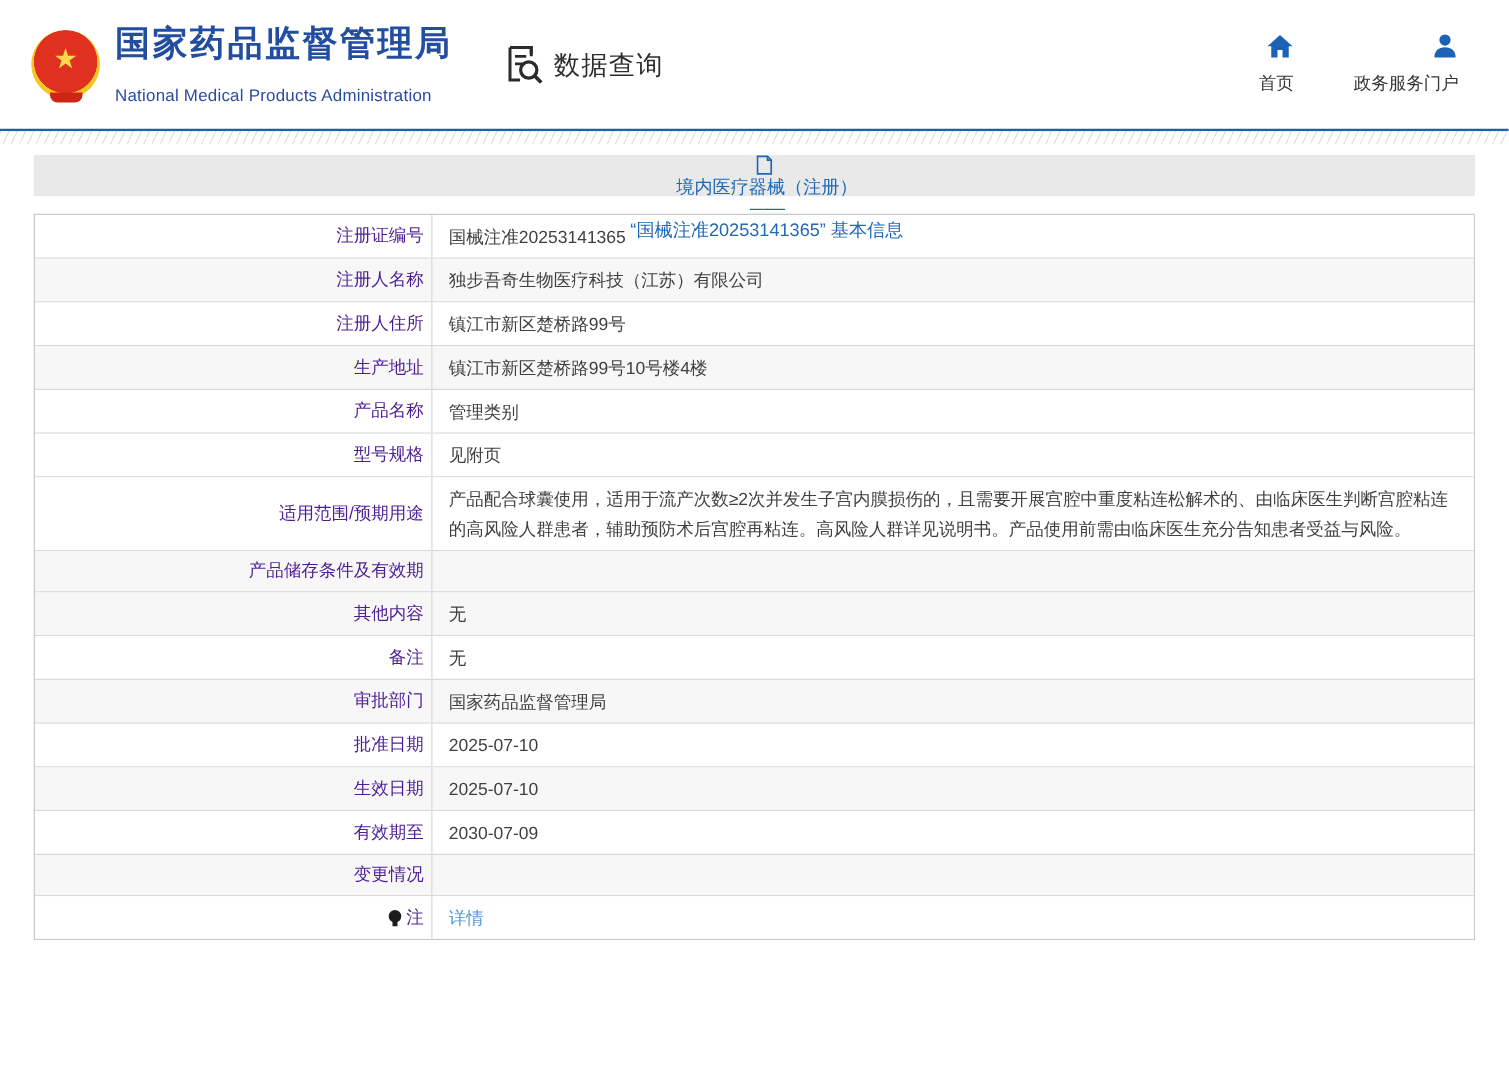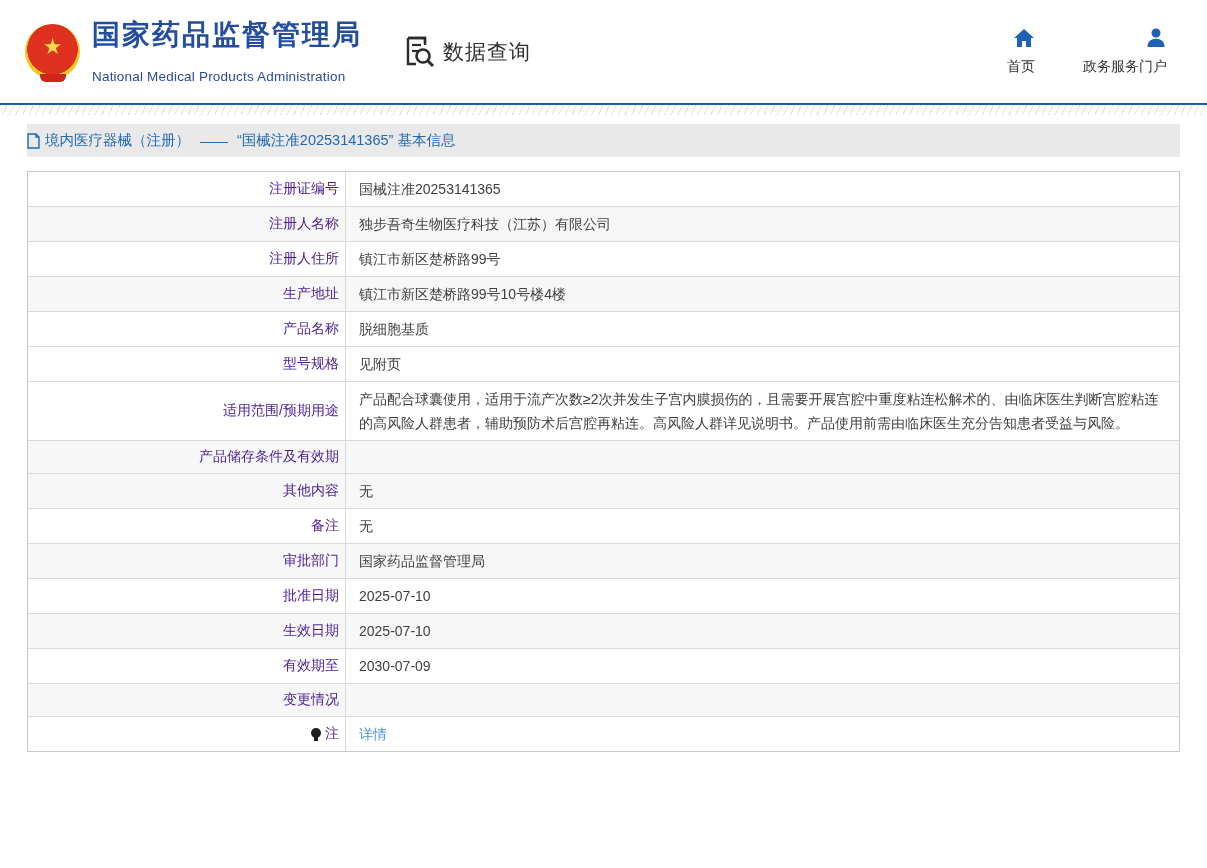--- a/index.html
+++ b/index.html
@@ -91,23 +91,24 @@
     background: repeating-linear-gradient(115deg, #e2e2e2 0 1px, #ffffff 1px 6px);
   }
 
   
   .breadcrumb {
     margin: 9px 27px 0 27px;
     height: 33px;
     background: #e9e9e9;
     display: flex;
     align-items: center;
-    padding-left: 0;
+    padding-left: 20px;
     font-size: 14.5px;
     color: #1f68b3;
+    flex-direction: column;
   }
   .breadcrumb svg { margin-right: 5px; display: block; }
   .breadcrumb .crumb-sep { margin: 0 10px; letter-spacing: -1px; }
 
   
   .detail-table {
     margin: 14px 27px 0 27px;
     border: 1px solid #c9c9c9;
   }
   .trow {
@@ -245,21 +246,21 @@
     <div class="trow alt">
       <div class="tlabel">
         <span>生产地址</span>
       </div>
       <div class="tvalue">镇江市新区楚桥路99号10号楼4楼</div>
     </div>
     <div class="trow">
       <div class="tlabel">
         <span>产品名称</span>
       </div>
-      <div class="tvalue">脱细胞基质</div>
+      <div class="tvalue">管理类别</div>
     </div>
     <div class="trow">
       <div class="tlabel">
         <span>型号规格</span>
       </div>
       <div class="tvalue">见附页</div>
     </div>
     <div class="trow">
       <div class="tlabel">
         <span>适用范围/预期用途</span>

